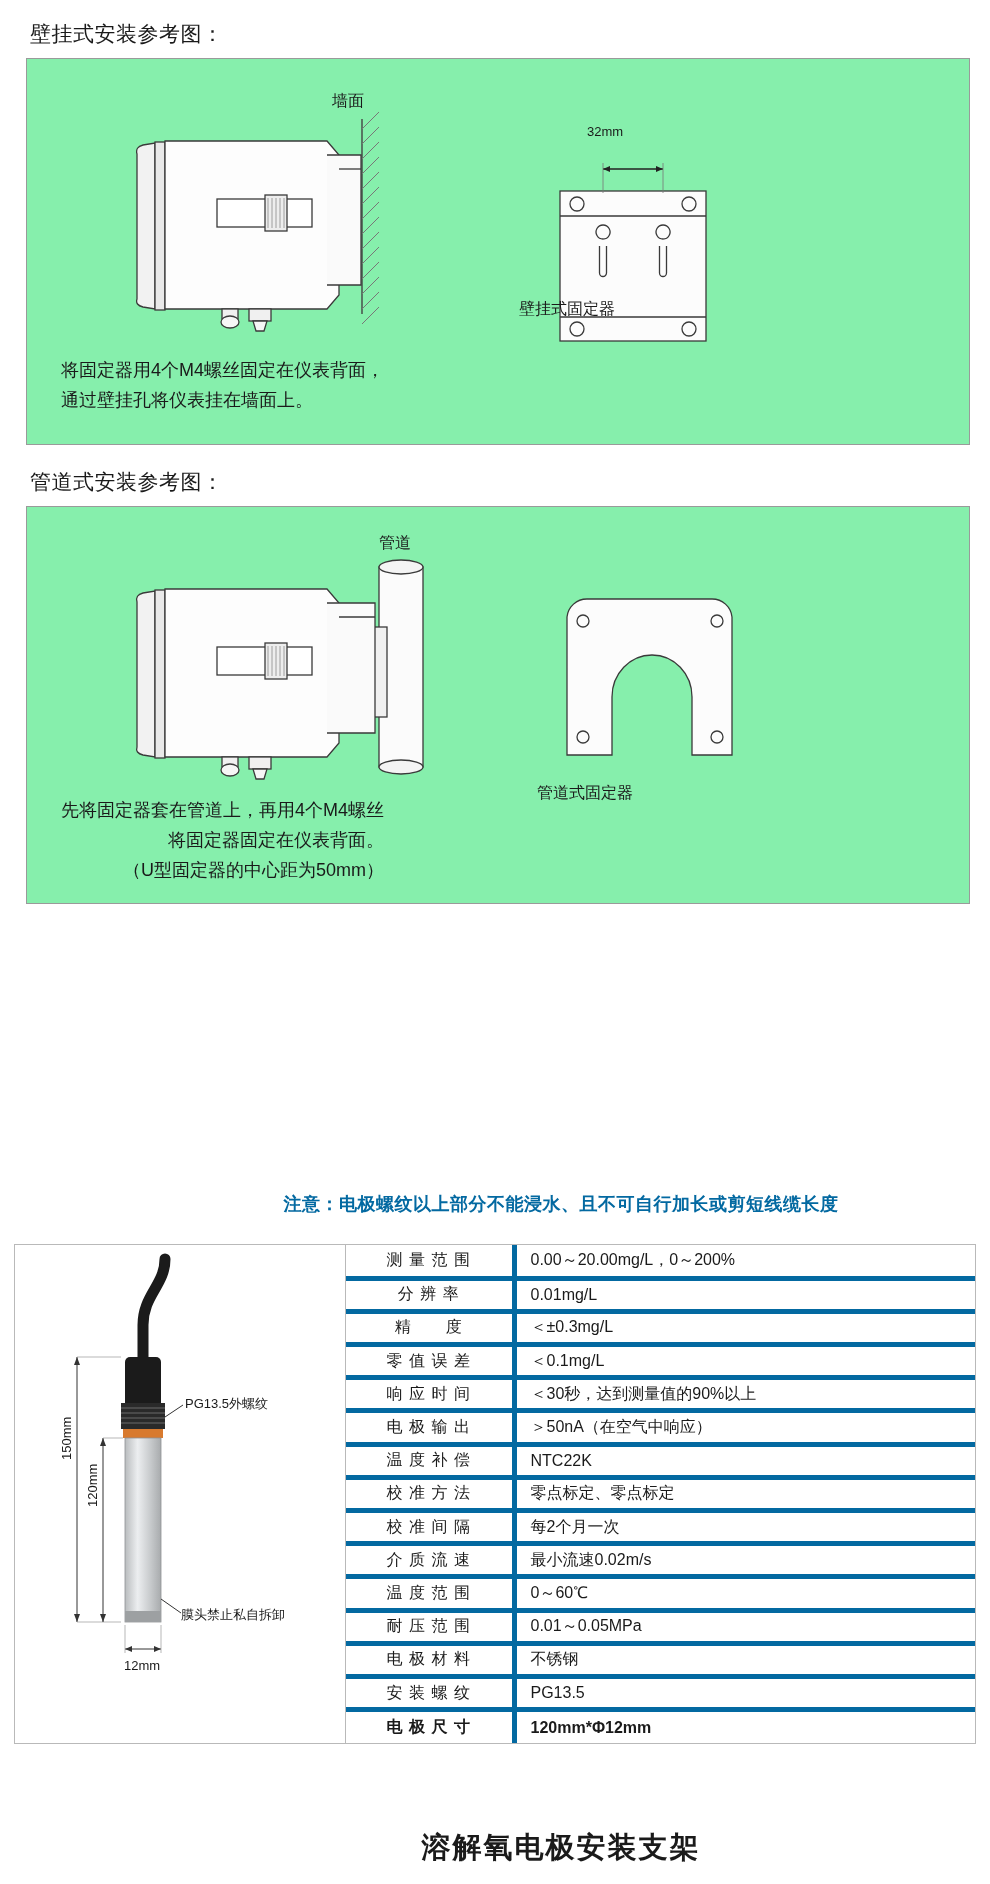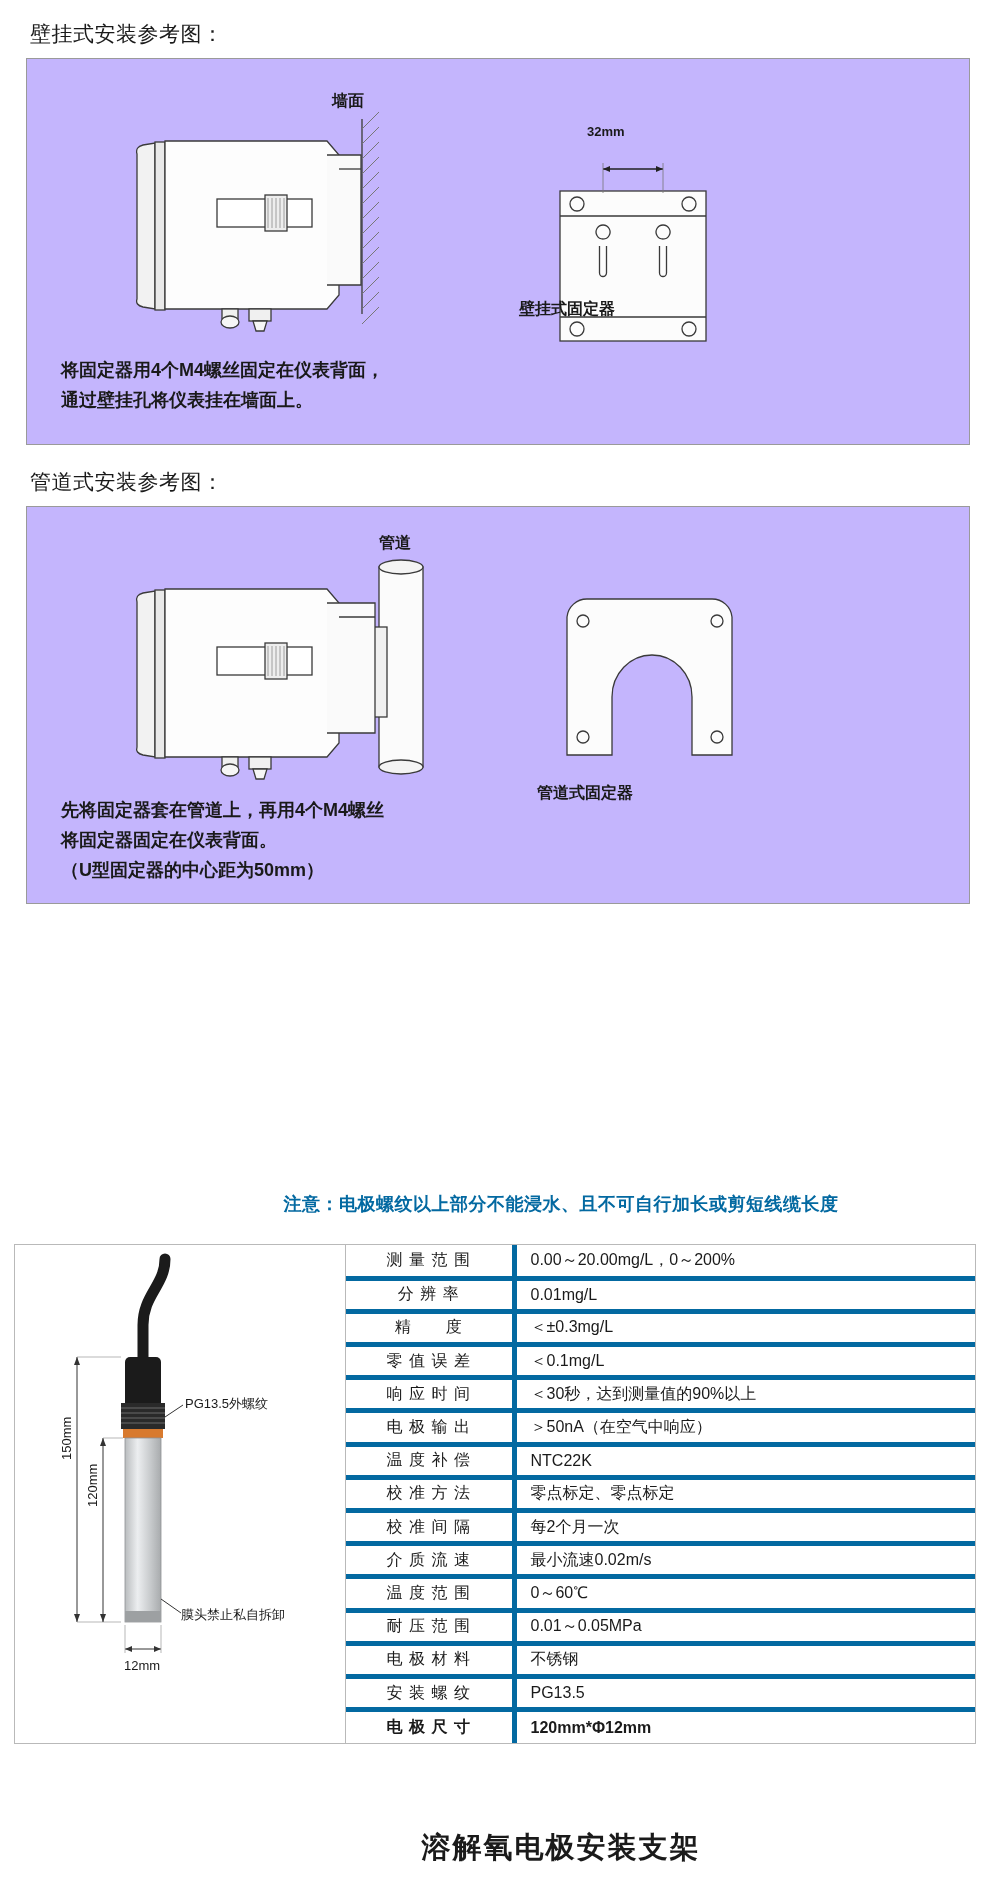--- a/index.html
+++ b/index.html
@@ -28,22 +28,21 @@
     font-weight: 500;
     color: #1a1a1a;
     letter-spacing: 0.5px;
   }
 
   
   .diagram-box {
     position: absolute;
     border: 1px solid #9a9a9a;
     box-sizing: border-box;
-    background: #c4b5fd;
-    font-weight: bold;
+    background: #86efac;
   }
 
   .cap-text {
     font-size: 18px;
     line-height: 30px;
     color: #1a1a1a;
     white-space: pre-line;
   }
 
   .lbl {
@@ -260,21 +259,21 @@
       <g fill="none" stroke="#3a3a3a" stroke-width="1.3">
         <path d="M40,30 L40,168 L85,168 L85,110 a40,42 0 0,1 80,0 L165,168 L205,168 L205,30 a20,20 0 0,0 -20,-18 L60,12 a20,20 0 0,0 -20,18 Z" fill="#fcfcfc"></path>
         <circle cx="56" cy="34" r="6"></circle>
         <circle cx="190" cy="34" r="6"></circle>
         <circle cx="56" cy="150" r="6"></circle>
         <circle cx="190" cy="150" r="6"></circle>
       </g>
     </svg>
     <div class="lbl" style="left:510px; top:276px;">管道式固定器</div>
 
-    <div class="cap-text" style="position:absolute; left:34px; top:288px;">先将固定器套在管道上，再用4个M4螺丝
+    <div class="cap-text" style="position:absolute; left:34px; top:288px;text-align:right;">先将固定器套在管道上，再用4个M4螺丝
 将固定器固定在仪表背面。
 （U型固定器的中心距为50mm）</div>
   </div>
 
   <div id="warn-note">注意：电极螺纹以上部分不能浸水、且不可自行加长或剪短线缆长度</div>
 
   <div id="spec-wrap">
 
     <div id="electrode-pane">
       <svg width="331" height="498">

